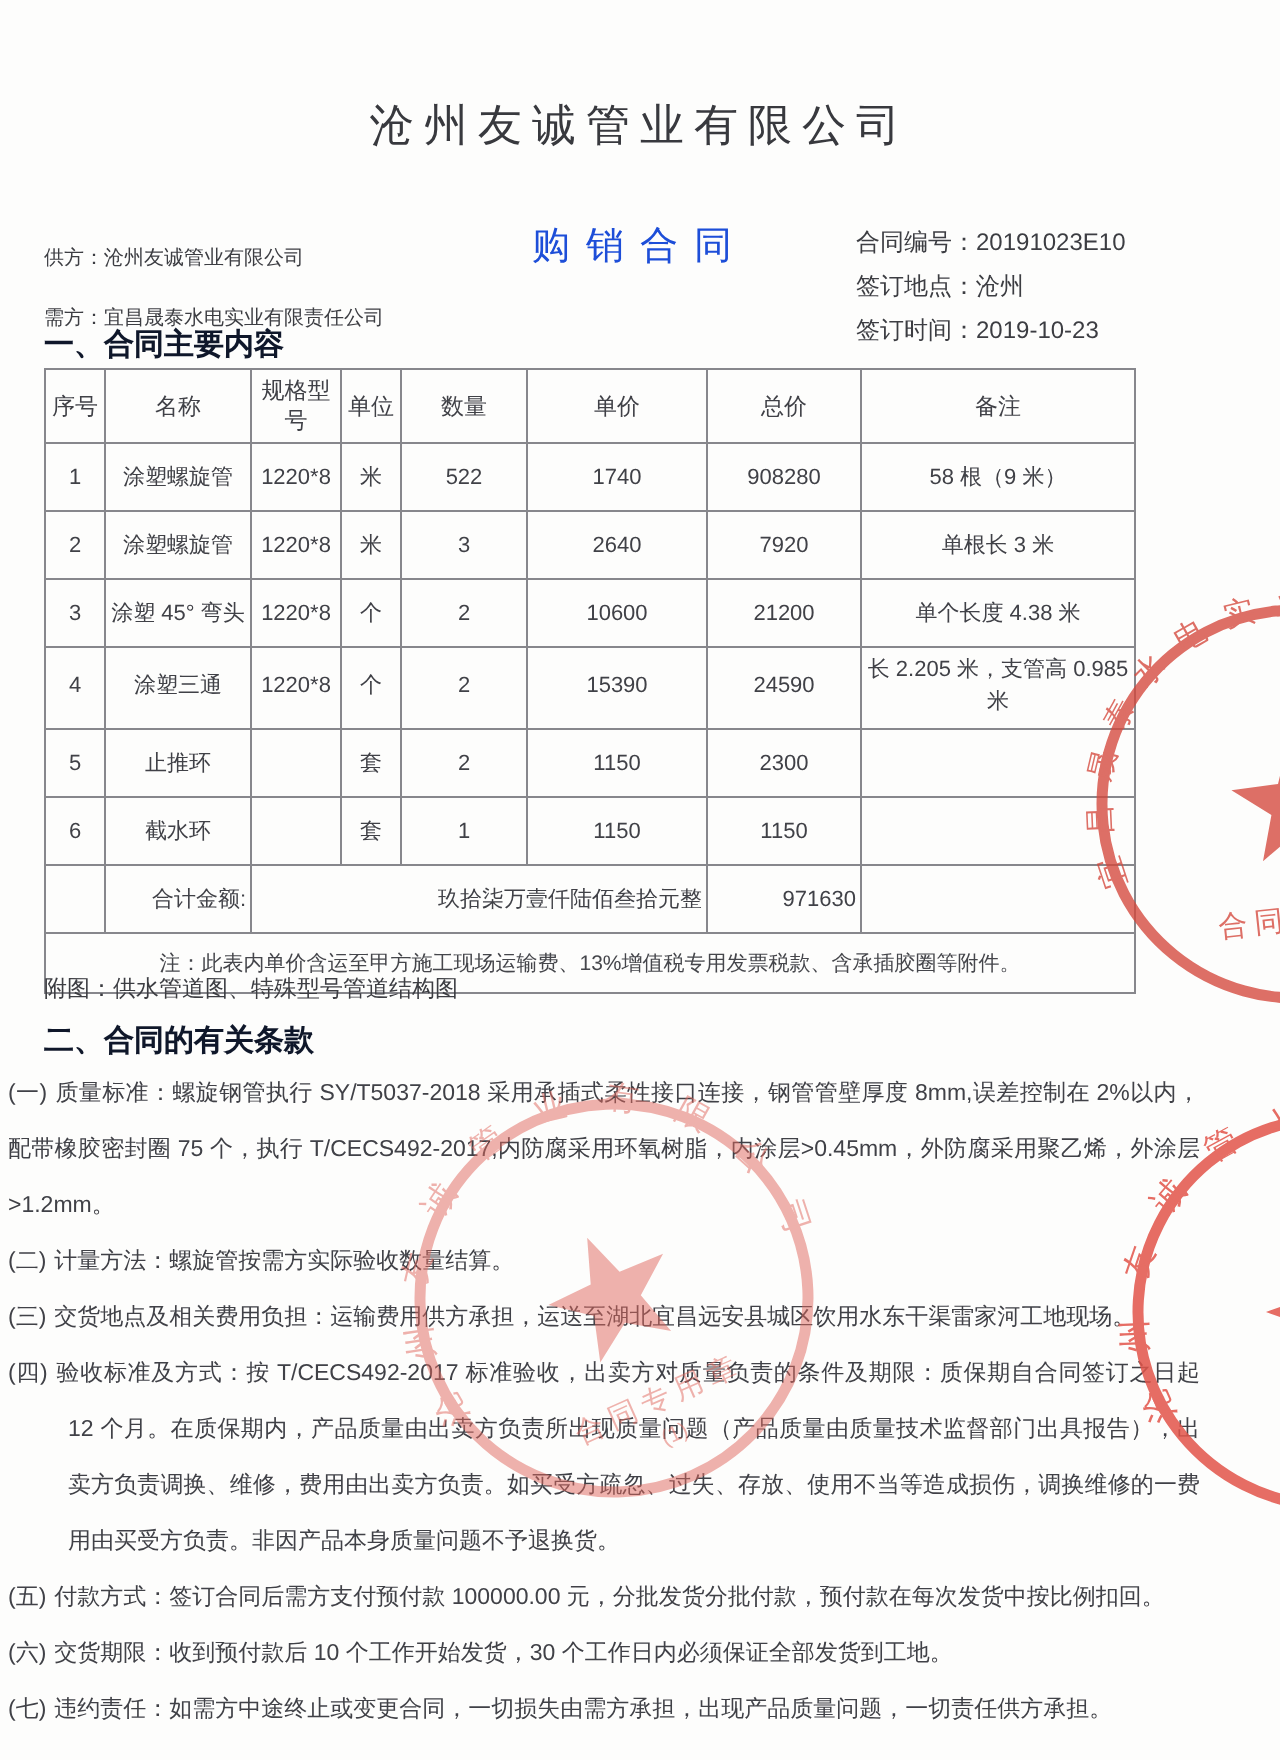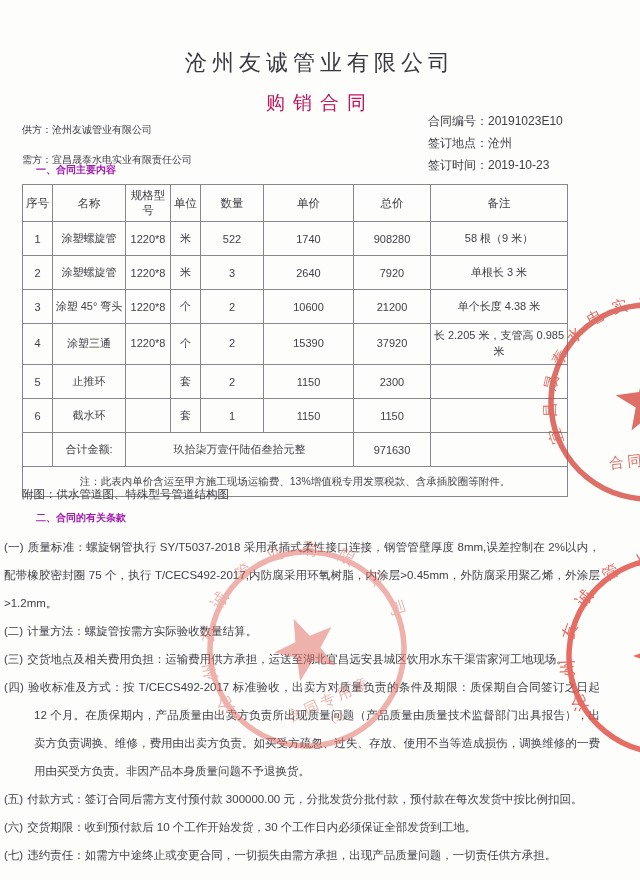--- a/index.html
+++ b/index.html
@@ -7,42 +7,42 @@
     position:relative;width:640px;height:880px;margin:0 auto;
     background:#fdfdfc;overflow:hidden;
     font-family:Liberation Sans, sans-serif;
     color:#3c3d42;
   }
   .doc-title{
     position:absolute;top:48px;left:0;width:100%;
     text-align:center;font-size:22px;letter-spacing:5px;color:#38393e;
   }
   .doc-subtitle{
-    position:absolute;top:90px;left:0;width:100%;
-    text-align:center;font-size:19px;letter-spacing:8px;color:#be185d;
+    position:absolute;top:110px;left:0;width:100%;
+    text-align:center;font-size:19px;letter-spacing:8px;color:#1d4ed8;
   }
   .meta-left{position:absolute;left:22px;top:116px;font-size:10px;line-height:28px;}
   .meta-left .row2{margin-top:2px;}
   .meta-right{position:absolute;left:428px;top:110px;font-size:12px;line-height:22px;}
-  .sec-heading{position:absolute;left:36px;font-size:10px;font-weight:600;color:#a21caf;}
+  .sec-heading{position:absolute;left:22px;font-size:15px;font-weight:600;color:#0f172a;}
   .sec1{top:163px;}
   .sec2{top:511px;}
   table.goods{
     position:absolute;left:22px;top:184px;width:545px;
     border-collapse:collapse;table-layout:fixed;
     font-size:11px;color:#404147;border-radius:11px;
   }
   table.goods td,table.goods th{
     border:1px solid #87878c;text-align:center;vertical-align:middle;
     font-weight:normal;padding:1px 2px;overflow:hidden;
   }
   table.goods tr.hdr td{height:34px;font-size:11.5px;}
   table.goods tr.r td{height:31px;}
   table.goods tr.r4 td{height:38px;line-height:1.45;}
-  table.goods tr.total td{height:31px;}
+  table.goods tr.total td{height:31px;text-align:right;}
   table.goods tr.noterow td{
     height:25px;text-align:center;padding:2px 6px;font-size:10.5px;color:#45464b;
   }
   .attachment{position:absolute;left:22px;top:487px;font-size:11.5px;}
   .clauses{
     position:absolute;left:4px;top:533px;width:596px;
     font-size:11.5px;line-height:28px;text-align:justify;color:#404147;
   }
   .clause{margin:0;}
   .clause.hang{padding-left:30px;text-indent:-30px;}
@@ -136,21 +136,21 @@
         <td>21200</td>
         <td>单个长度 4.38 米</td>
       </tr>
       <tr class="r r4">
         <td>4</td>
         <td>涂塑三通</td>
         <td>1220*8</td>
         <td>个</td>
         <td>2</td>
         <td>15390</td>
-        <td>37920</td>
+        <td>24590</td>
         <td>长 2.205 米，支管高 0.985 米</td>
       </tr>
       <tr class="r">
         <td>5</td>
         <td>止推环</td>
         <td></td>
         <td>套</td>
         <td>2</td>
         <td>1150</td>
         <td>2300</td>
@@ -181,21 +181,21 @@
 
   <div class="attachment">附图：供水管道图、特殊型号管道结构图</div>
 
   <div class="sec-heading sec2">二、合同的有关条款</div>
 
   <div class="clauses">
     <p class="clause"><span class="cl-no">(一)</span><span>质量标准：螺旋钢管执行 SY/T5037-2018 采用承插式柔性接口连接，钢管管壁厚度 8mm,误差控制在 2%以内，配带橡胶密封圈 75 个，执行 T/CECS492-2017,内防腐采用环氧树脂，内涂层&gt;0.45mm，外防腐采用聚乙烯，外涂层&gt;1.2mm。</span></p>
     <p class="clause"><span class="cl-no">(二)</span><span>计量方法：螺旋管按需方实际验收数量结算。</span></p>
     <p class="clause"><span class="cl-no">(三)</span><span>交货地点及相关费用负担：运输费用供方承担，运送至湖北宜昌远安县城区饮用水东干渠雷家河工地现场。</span></p>
     <p class="clause hang"><span class="cl-no">(四)</span><span>验收标准及方式：按 T/CECS492-2017 标准验收，出卖方对质量负责的条件及期限：质保期自合同签订之日起 12 个月。在质保期内，产品质量由出卖方负责所出现质量问题（产品质量由质量技术监督部门出具报告），出卖方负责调换、维修，费用由出卖方负责。如买受方疏忽、过失、存放、使用不当等造成损伤，调换维修的一费用由买受方负责。非因产品本身质量问题不予退换货。</span></p>
-    <p class="clause"><span class="cl-no">(五)</span><span>付款方式：签订合同后需方支付预付款 300000.00 元，分批发货分批付款，预付款在每次发货中按比例扣回。</span></p>
+    <p class="clause"><span class="cl-no">(五)</span><span>付款方式：签订合同后需方支付预付款 100000.00 元，分批发货分批付款，预付款在每次发货中按比例扣回。</span></p>
     <p class="clause"><span class="cl-no">(六)</span><span>交货期限：收到预付款后 10 个工作开始发货，30 个工作日内必须保证全部发货到工地。</span></p>
     <p class="clause"><span class="cl-no">(七)</span><span>违约责任：如需方中途终止或变更合同，一切损失由需方承担，出现产品质量问题，一切责任供方承担。</span></p>
   </div>
 
   <div class="stamp stamp-buyer" style="color: rgb(213, 72, 60);">
     <svg width="230" height="230" viewBox="-115 -115 230 230">
       <defs>
         <path id="arcA" d="M -68,62 A 93,93 0 1 1 68,62" fill="none"></path>
       </defs>
       <circle cx="0" cy="0" r="97" fill="none" stroke="currentColor" stroke-width="5.5"></circle>

